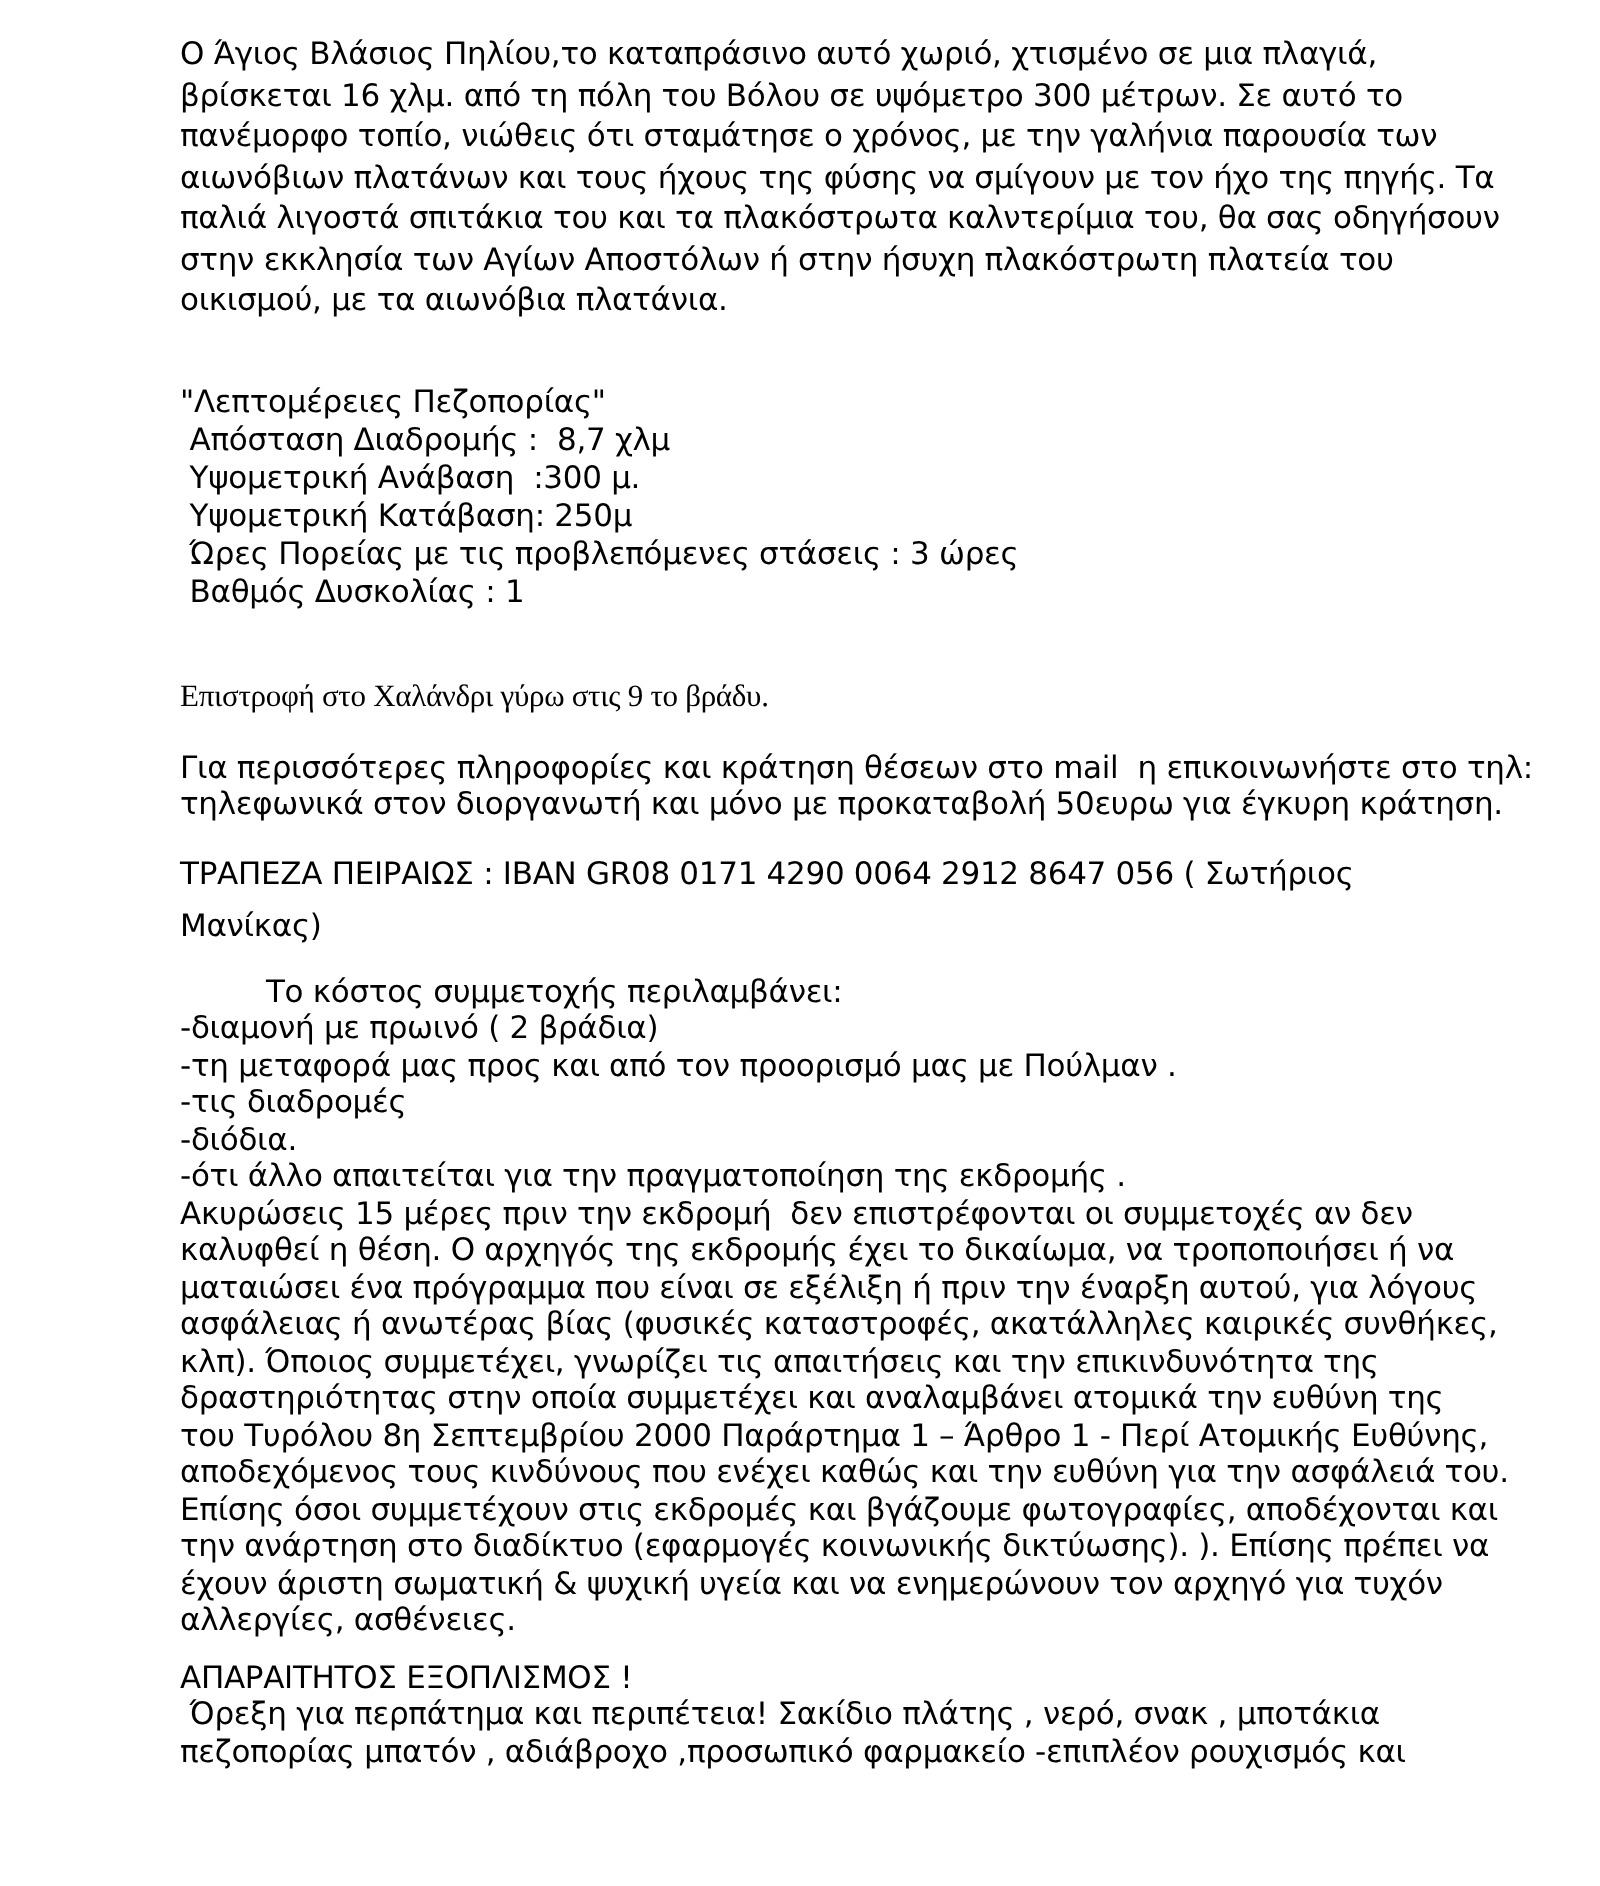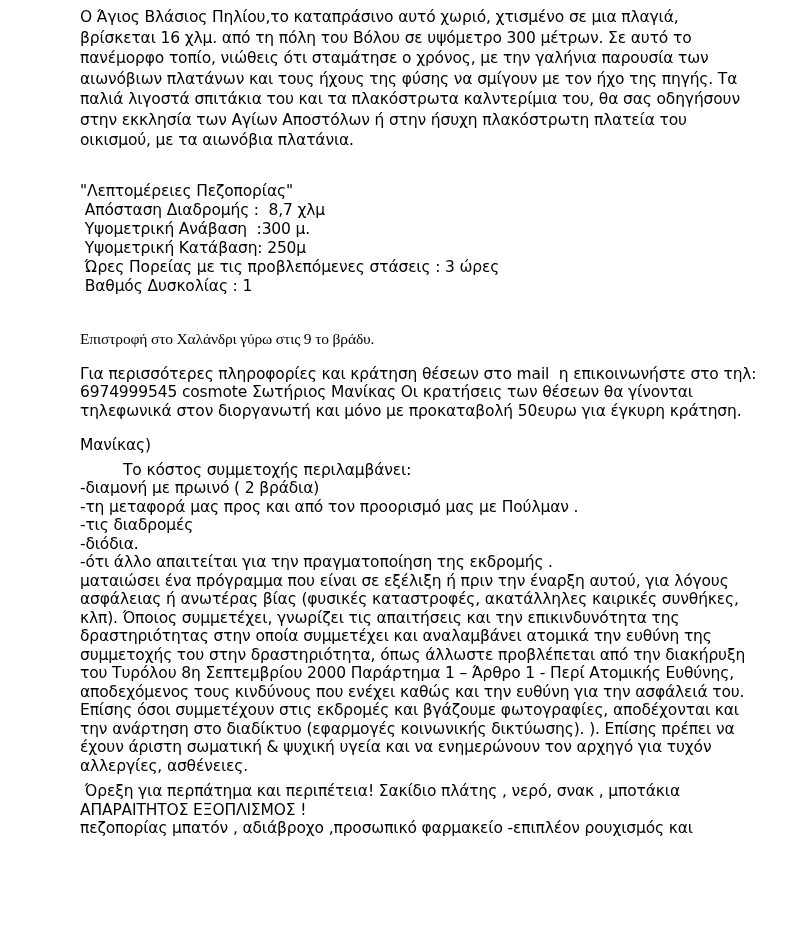--- a/index.html
+++ b/index.html
@@ -12,21 +12,21 @@
     height: 943px;
     overflow: hidden;
     color: #000000;
     font-family: "DejaVu Sans", "Liberation Sans", sans-serif;
     font-size: 15.5px;
     letter-spacing: -0.15px;
   }
   .doc {
     padding: 7px 6px 0 80px;
   }
-  .para { margin: 0; }
+  .para { margin: 10px; }
   .line { white-space: pre; }
 
   
   .p-intro         { line-height: 20.5px; }
   .p-hike-details  { margin-top: 31px;  line-height: 19px; }
   .p-return-info   { margin-top: 33px;  line-height: 19px; font-family: Liberation Serif, serif; }
   .p-contact-info  { margin-top: 17px;  line-height: 18.5px; }
   .p-bank-accounts { margin-top: 12px;  line-height: 26.5px; }
   .p-cost-and-terms{ margin-top: 2px;   line-height: 18.5px; }
   .p-equipment     { margin-top: 7px;   line-height: 18.5px; }
@@ -50,43 +50,44 @@
       <div class="line"> Υψομετρική Ανάβαση  :300 μ.</div>
       <div class="line"> Υψομετρική Κατάβαση: 250μ</div>
       <div class="line"> Ώρες Πορείας με τις προβλεπόμενες στάσεις : 3 ώρες</div>
       <div class="line"> Βαθμός Δυσκολίας : 1</div>
     </div>
     <div class="para p-return-info">
       <div class="line">Επιστροφή στο Χαλάνδρι γύρω στις 9 το βράδυ.</div>
     </div>
     <div class="para p-contact-info">
       <div class="line">Για περισσότερες πληροφορίες και κράτηση θέσεων στο mail  η επικοινωνήστε στο τηλ:</div>
-      <div class="line">6974999545 cosmote Σωτήριος Μανίκας Οι κρατήσεις των θέσεων θα γίνονται</div>
       <div class="line">τηλεφωνικά στον διοργανωτή και μόνο με προκαταβολή 50ευρω για έγκυρη κράτηση.</div>
     </div>
     <div class="para p-bank-accounts">
+      <div class="line">ΤΡΑΠΕΖΑ ΠΕΙΡΑΙΩΣ : IBAN GR08 0171 4290 0064 2912 8647 056 ( Σωτήριος</div>
       <div class="line">Μανίκας)</div>
     </div>
     <div class="para p-cost-and-terms">
       <div class="line">         Το κόστος συμμετοχής περιλαμβάνει:</div>
       <div class="line">-διαμονή με πρωινό ( 2 βράδια)</div>
       <div class="line">-τη μεταφορά μας προς και από τον προορισμό μας με Πούλμαν .</div>
       <div class="line">-τις διαδρομές</div>
       <div class="line">-διόδια.</div>
       <div class="line">-ότι άλλο απαιτείται για την πραγματοποίηση της εκδρομής .</div>
+      <div class="line">Ακυρώσεις 15 μέρες πριν την εκδρομή  δεν επιστρέφονται οι συμμετοχές αν δεν</div>
+      <div class="line">καλυφθεί η θέση. Ο αρχηγός της εκδρομής έχει το δικαίωμα, να τροποποιήσει ή να</div>
       <div class="line">ματαιώσει ένα πρόγραμμα που είναι σε εξέλιξη ή πριν την έναρξη αυτού, για λόγους</div>
       <div class="line">ασφάλειας ή ανωτέρας βίας (φυσικές καταστροφές, ακατάλληλες καιρικές συνθήκες,</div>
       <div class="line">κλπ). Όποιος συμμετέχει, γνωρίζει τις απαιτήσεις και την επικινδυνότητα της</div>
       <div class="line">δραστηριότητας στην οποία συμμετέχει και αναλαμβάνει ατομικά την ευθύνη της</div>
-      <div class="line">συμμετοχής του στην δραστηριότητα, όπως άλλωστε προβλέπεται από την διακήρυξη</div>
       <div class="line">του Τυρόλου 8η Σεπτεμβρίου 2000 Παράρτημα 1 – Άρθρο 1 - Περί Ατομικής Ευθύνης,</div>
       <div class="line">αποδεχόμενος τους κινδύνους που ενέχει καθώς και την ευθύνη για την ασφάλειά του.</div>
       <div class="line">Επίσης όσοι συμμετέχουν στις εκδρομές και βγάζουμε φωτογραφίες, αποδέχονται και</div>
       <div class="line">την ανάρτηση στο διαδίκτυο (εφαρμογές κοινωνικής δικτύωσης). ). Επίσης πρέπει να</div>
       <div class="line">έχουν άριστη σωματική &amp; ψυχική υγεία και να ενημερώνουν τον αρχηγό για τυχόν</div>
       <div class="line">αλλεργίες, ασθένειες.</div>
     </div>
     <div class="para p-equipment">
+      <div class="line">ΑΠΑΡΑΙΤΗΤΟΣ ΕΞΟΠΛΙΣΜΟΣ !</div>
       <div class="line"> Όρεξη για περπάτημα και περιπέτεια! Σακίδιο πλάτης , νερό, σνακ , μποτάκια</div>
-      <div class="line">ΑΠΑΡΑΙΤΗΤΟΣ ΕΞΟΠΛΙΣΜΟΣ !</div>
       <div class="line">πεζοπορίας μπατόν , αδιάβροχο ,προσωπικό φαρμακείο -επιπλέον ρουχισμός και</div>
     </div>
   </div>
 
 </body></html>

